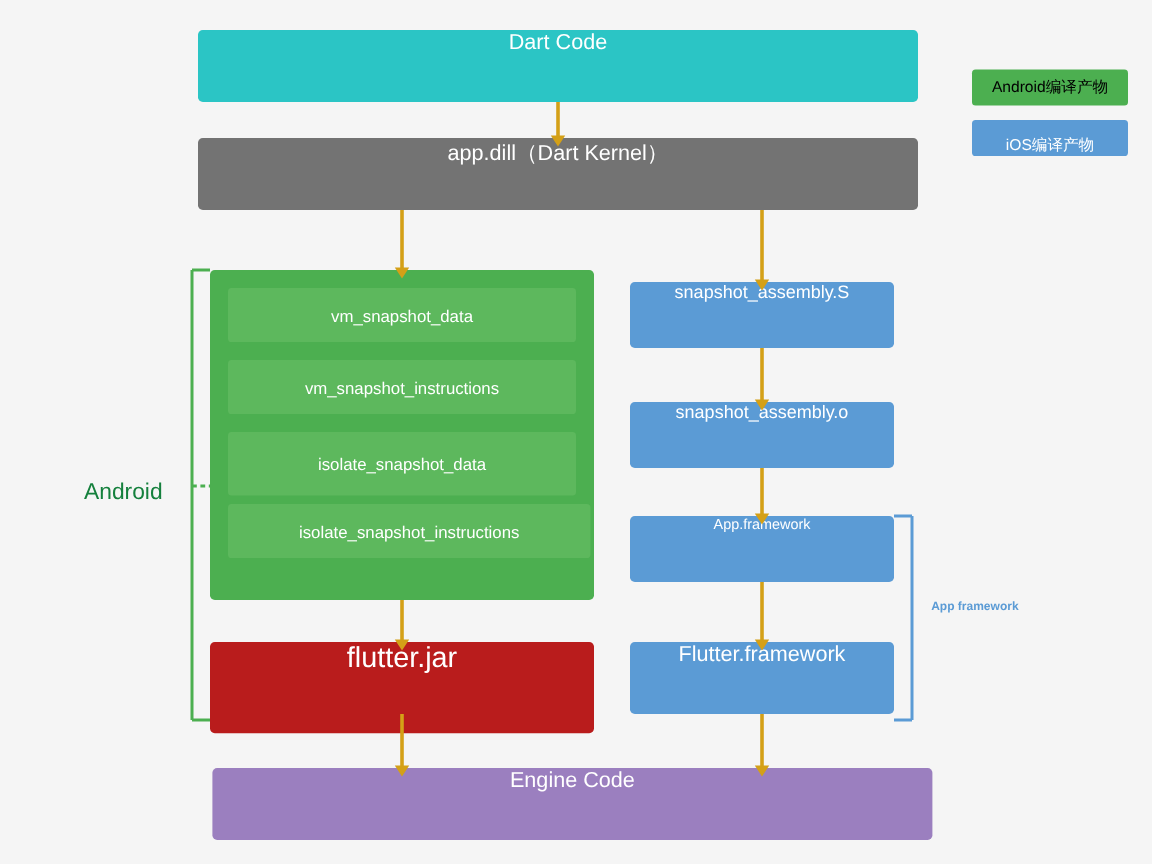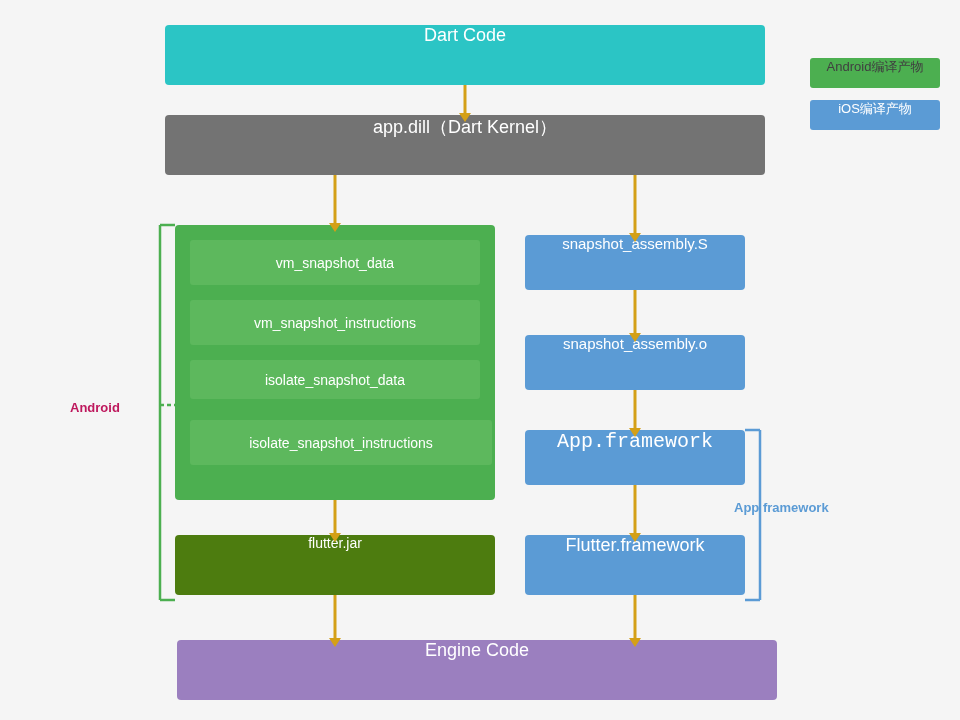--- a/index.html
+++ b/index.html
@@ -68,21 +68,21 @@
       width: 290px; height: 45px;
     }
 
     .box-vm-snapshot-instructions {
       left: 15px; top: 75px;
       width: 290px; height: 45px; text-align: right;
     }
 
     .box-isolate-snapshot-data {
       left: 15px; top: 135px;
-      width: 290px; height: 39px;
+      width: 290px; height: 53px;
     }
 
     .box-isolate-snapshot-instructions {
       left: 15px; top: 195px;
       width: 302px; height: 45px;
     }
 
     
     .box-snapshot-assembly-s {
       background: #5b9bd5;
@@ -95,30 +95,29 @@
       background: #5b9bd5;
       left: 525px; top: 335px;
       width: 220px; height: 55px;
       font-size: 15px;
     }
 
     .box-app-framework {
       background: #5b9bd5;
       left: 525px; top: 430px;
       width: 220px; height: 55px;
-      font-size: 20px;
-      font-family: Liberation Mono, monospace;
+      font-size: 12px;
     }
 
     
     .box-flutter-jar {
-      background: #4d7c0f;
+      background: #b91c1c;
       left: 175px; top: 535px;
-      width: 320px; height: 60px;
-      font-size: 14px;
+      width: 320px; height: 76px;
+      font-size: 24px;
     }
 
     .box-flutter-framework {
       background: #5b9bd5;
       left: 525px; top: 535px;
       width: 220px; height: 60px;
       font-size: 18px;
     }
 
     .box-engine-code {
@@ -126,64 +125,64 @@
       left: 165px; top: 640px;
       width: 600px; height: 60px;
       font-size: 18px;
       margin-left: 12px;
     }
 
     
     .legend-android {
       position: absolute;
       background: #4caf50;
-      color: #404040;
+      color: #000000;
       font-size: 13px;
       right: 20px; top: 58px;
       width: 130px; height: 30px;
-      display: flex; align-items: flex-start; justify-content: center;
+      display: flex; align-items: center; justify-content: center;
       border-radius: 3px;
     }
 
     .legend-ios {
       position: absolute;
       background: #5b9bd5;
       color: white;
       font-size: 13px;
       right: 20px; top: 100px;
       width: 130px; height: 30px;
-      display: flex; align-items: flex-start; justify-content: center;
+      display: flex; align-items: flex-end; justify-content: center;
       border-radius: 3px;
       margin-left: 28px;
     }
 
     
     .arrows-svg {
       position: absolute;
       top: 0; left: 0;
       width: 960px;
       height: 720px;
       pointer-events: none;
     }
 
     
     .label-android {
       position: absolute;
-      color: #be185d;
-      font-size: 13px;
+      color: #15803d;
+      font-size: 19px;
+      font-weight: normal;
+      left: 70px; top: 400px;
+    }
+
+    .label-app-framework-text {
+      position: absolute;
+      color: #5b9bd5;
+      font-size: 10px;
       font-weight: bold;
-      left: 70px; top: 400px;
-    }
-
-    .label-app-framework-text {
-      position: absolute;
-      color: #5b9bd5;
-      font-size: 13px;
-      font-weight: bold;
-      left: 734px; top: 500px;
+      left: 776px; top: 500px;
     }
   </style>
 </head>
 <body>
 
 <div class="diagram-container">
 
   <div class="box box-dart-code">
     <span>Dart Code</span>
   </div>

